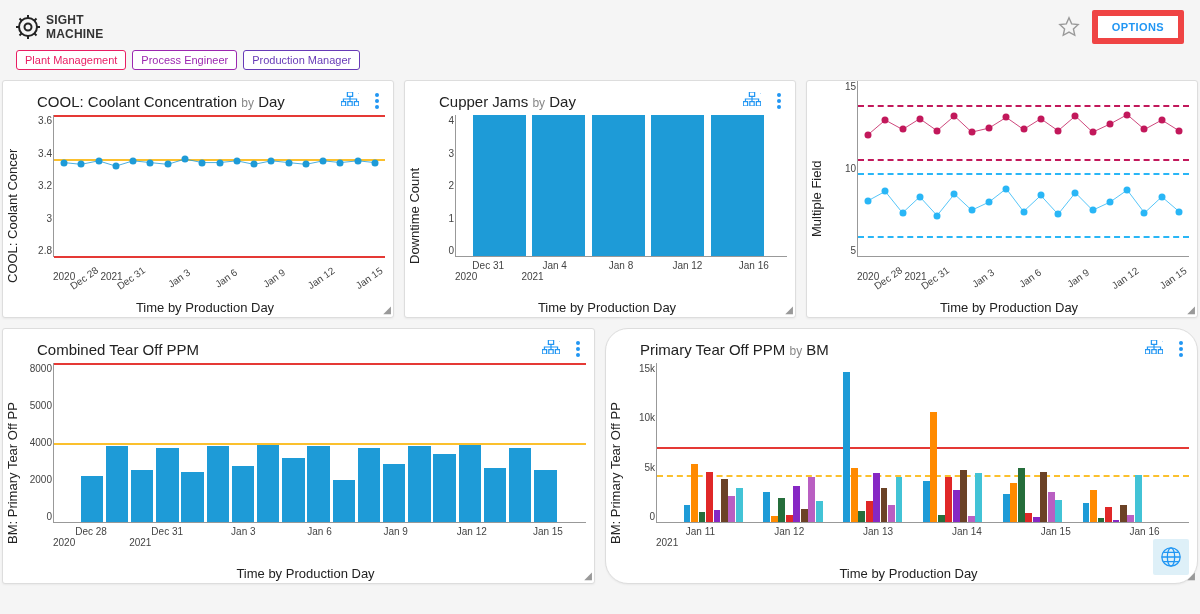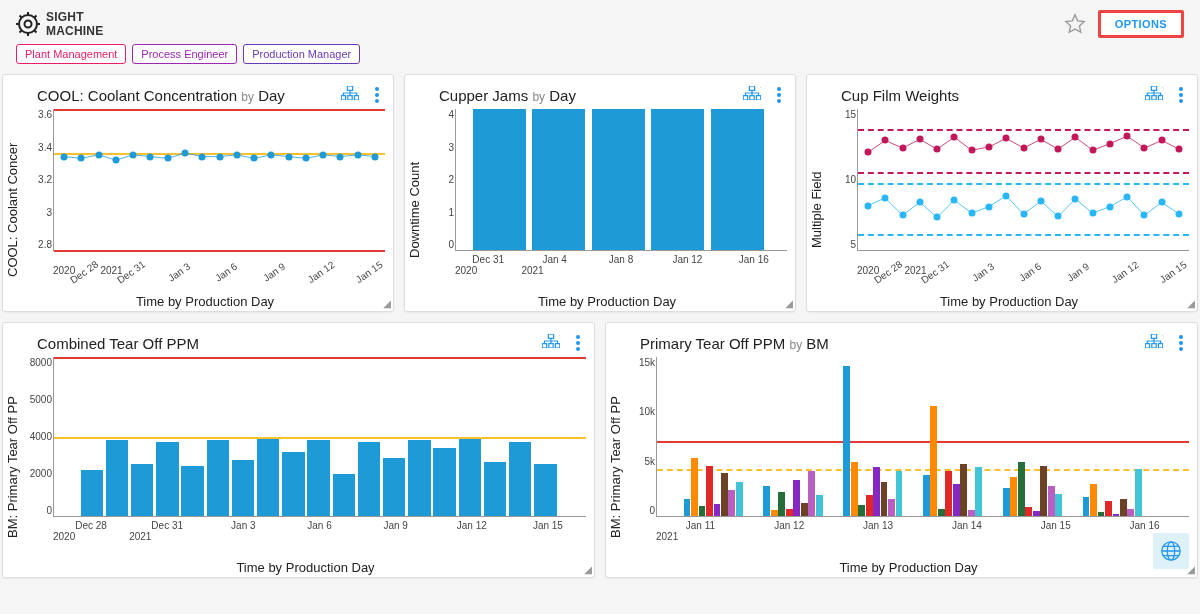--- a/index.html
+++ b/index.html
@@ -35,21 +35,21 @@
   color: #444;
 }
 .header-right {
   margin-left: auto;
   display: flex;
   align-items: center;
   gap: 12px;
 }
 .star-btn { cursor: pointer; }
 .options-btn {
-  border: 3px solid #ef4444;
+  border: 6px solid #ef4444;
   color: #2196F3;
   background: #fff;
   padding: 5px 14px;
   font-size: 11px;
   font-weight: 700;
   letter-spacing: 0.4px;
   border-radius: 2px;
   cursor: pointer;
   text-align: center;
 }
@@ -279,38 +279,20 @@
         <div class="xsub" style="padding-left:28px">
             <span style="flex:1; text-align:left">2020</span>
             <span style="flex:4; text-align:left">2021</span>
           </div>
         <div class="xlabel">Time by Production Day</div>
       </div>
     </div>
     <div class="resizer">◢</div>
   </div>
     <div class="card" style="grid-column: span 2;">
-      <div class="card-head">
-    <div class="card-title">Cup Film Weights</div>
-    <div class="card-icons">
-      <span class="icon-btn"><svg width="18" height="14" viewBox="0 0 20 16">
-              <rect x="7" y="0" width="6" height="5" fill="none" stroke="#2196F3" stroke-width="1.4"></rect>
-              <rect x="0" y="11" width="5" height="5" fill="none" stroke="#2196F3" stroke-width="1.4"></rect>
-              <rect x="7.5" y="11" width="5" height="5" fill="none" stroke="#2196F3" stroke-width="1.4"></rect>
-              <rect x="15" y="11" width="5" height="5" fill="none" stroke="#2196F3" stroke-width="1.4"></rect>
-              <path d="M10 5 V8 M2.5 11 V8 H17.5 V11 M10 8 V11" fill="none" stroke="#2196F3" stroke-width="1.4"></path>
-              <text x="19" y="5" font-size="9" fill="#2196F3">+</text>
-            </svg></span>
-      <span class="kebab">
-            <span></span>
-            <span></span>
-            <span></span>
-          </span>
-    </div>
-  </div>
     <div class="chart-area">
       <div class="ylabel">Multiple Field</div>
       <div class="plot-wrap">
         <div class="plot">
           <div class="yticks">
               <span>15</span>
               <span>10</span>
               <span>5</span>
             </div>
         <div class="hline" style="top: 13.8462%; background: none; border-top: 2px dashed rgb(194, 24, 91); height: 0px;"></div>
@@ -443,21 +425,21 @@
           </div>
         <div class="xsub" style="padding-left:28px">
             <span style="flex:1; text-align:left">2020</span>
             <span style="flex:6; text-align:left">2021</span>
           </div>
         <div class="xlabel">Time by Production Day</div>
       </div>
     </div>
     <div class="resizer">◢</div>
   </div>
-    <div class="card" style="grid-column: span 3;">
+    <div class="card" style="grid-column: span 3; border-radius: 23px;">
       <div class="card-head">
     <div class="card-title">Primary Tear Off PPM <span class="by">by</span> <span class="bystrong">BM</span></div>
     <div class="card-icons">
       <span class="icon-btn"><svg width="18" height="14" viewBox="0 0 20 16">
               <rect x="7" y="0" width="6" height="5" fill="none" stroke="#2196F3" stroke-width="1.4"></rect>
               <rect x="0" y="11" width="5" height="5" fill="none" stroke="#2196F3" stroke-width="1.4"></rect>
               <rect x="7.5" y="11" width="5" height="5" fill="none" stroke="#2196F3" stroke-width="1.4"></rect>
               <rect x="15" y="11" width="5" height="5" fill="none" stroke="#2196F3" stroke-width="1.4"></rect>
               <path d="M10 5 V8 M2.5 11 V8 H17.5 V11 M10 8 V11" fill="none" stroke="#2196F3" stroke-width="1.4"></path>
               <text x="19" y="5" font-size="9" fill="#2196F3">+</text>

